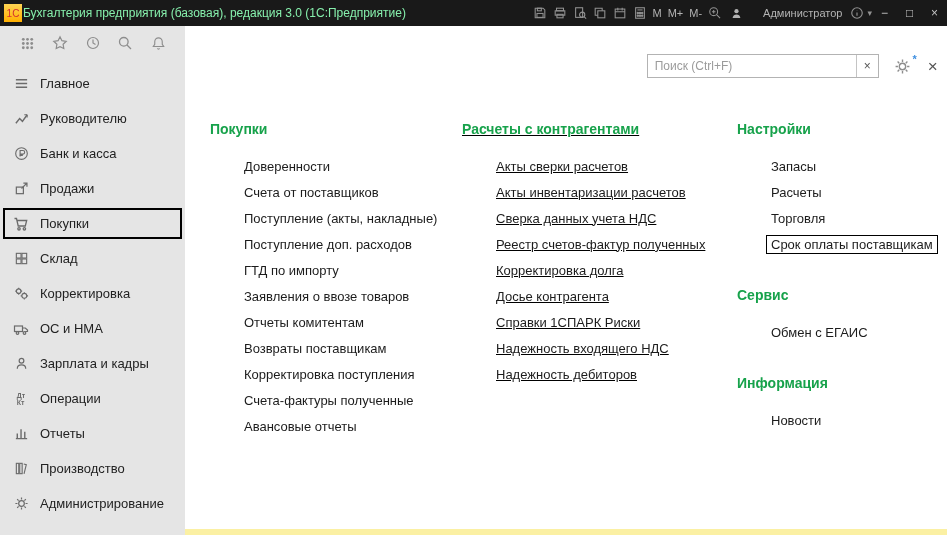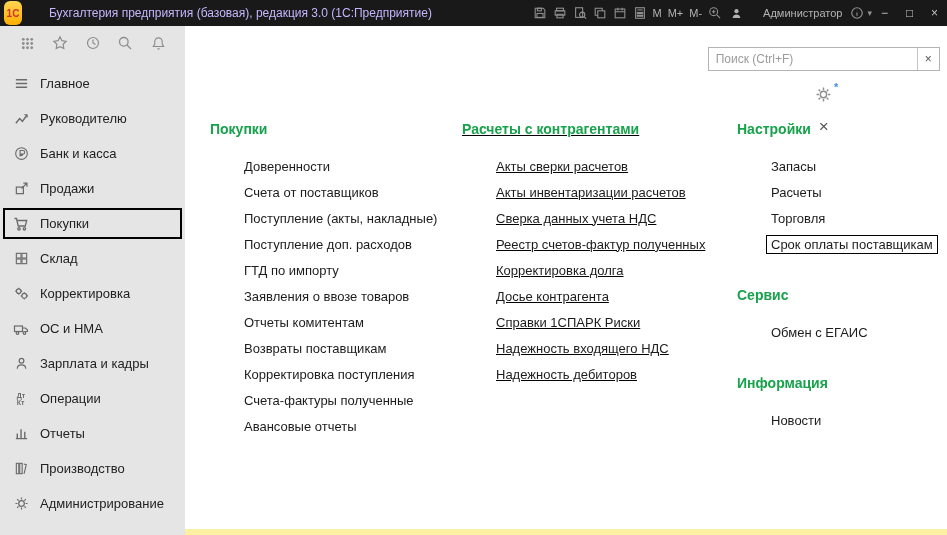--- a/index.html
+++ b/index.html
@@ -1,23 +1,23 @@
 <!DOCTYPE html>
 <html><head>
 <meta charset="utf-8">
 <style>
   * { box-sizing: border-box; }
   body { margin:0; background:#444; font-family:"Liberation Sans", sans-serif; }
   .window { position:relative; width:947px; height:535px; background:#fbf0a3; overflow:hidden; }
 
   
   .titlebar { display:flex; align-items:center; height:26px; background:#191919; padding-left:4px; }
-  .logo { width:18px; height:24px; flex:0 0 18px; background:linear-gradient(#ffd454,#ffaf00); color:#d32f2f;
-          font-weight:700; font-size:10px; display:flex; align-items:center; justify-content:center; border-radius:6px; }
-  .tb-title { color:#c4b5fd; font-size:12px; margin-left:27px; white-space:nowrap; }
+  .logo { width:18px; height:18px; flex:0 0 18px; background:linear-gradient(#ffd454,#ffaf00); color:#d32f2f;
+          font-weight:400; font-size:10px; display:flex; align-items:center; justify-content:center; border-radius:0; }
+  .tb-title { color:#86efac; font-size:12px; margin-left:1px; white-space:nowrap; }
   .tb-spacer { flex:1; }
   .tb-icon { width:20px; height:20px; display:flex; align-items:center; justify-content:center; color:#929292; cursor:default; }
   .tb-mem { color:#b3b3b3; font-size:11px; padding:0 3px; cursor:default; }
   .tb-user { display:flex; align-items:center; gap:20px; color:#b3b3b3; font-size:11px; margin:0 5px; cursor:default; }
   .tb-caret { color:#929292; font-size:9px; }
   .win-btn { width:25px; height:22px; display:flex; align-items:center; justify-content:center; color:#c4c4c4; font-size:12px; cursor:default; }
   svg { display:block; }
 
   
   .frame { display:flex; height:509px; }
@@ -26,21 +26,21 @@
   .sb-tool { display:flex; align-items:center; justify-content:center; width:20px; height:20px; cursor:pointer; }
   .nav { margin-top:8px; }
   .nav-item { display:flex; align-items:center; height:31px; margin:0 3px 4px; padding:0 6px; gap:9px;
               border:2px solid transparent; color:#222; font-size:13px; cursor:pointer; }
   .nav-item.selected { border-color:#000; }
   .nav-icon { width:20px; flex:0 0 20px; display:flex; justify-content:center; color:#6b6b6b; }
   .dtkt { display:flex; flex-direction:column; font-size:7px; line-height:7px; font-weight:700; color:#6b6b6b; }
 
   
   .content { flex:1; background:#fff; margin:0 6px 6px 0; position:relative; }
-  .content-header { position:absolute; top:21px; right:14px; display:flex; align-items:center; gap:15px;flex-direction:column; }
+  .content-header { position:absolute; top:28px; right:14px; display:flex; align-items:center; gap:15px; }
   .searchbox { display:flex; align-items:center; width:232px; height:24px; border:1px solid #b3b3b3; background:#fff; }
   .searchbox input { flex:1; min-width:0; border:0; outline:none; background:transparent; font-size:12px; padding:0 7px;
                      color:#333; font-family:"Liberation Sans", sans-serif; }
   .searchbox input::placeholder { color:#9b9b9b; }
   .search-clear { width:22px; align-self:stretch; border:0; border-left:1px solid #c4c4c4; background:#fff;
                   color:#555; font-size:12px; cursor:pointer; padding:0; }
   .gear-btn { position:relative; color:#8d8d8d; cursor:pointer; }
   .gear-spark { position:absolute; right:-6px; top:-5px; color:#3f8fe0; font-size:11px; font-weight:700; }
   .panel-close { border:0; background:none; color:#555; font-size:17px; line-height:1; padding:0 2px; cursor:pointer; }
 

